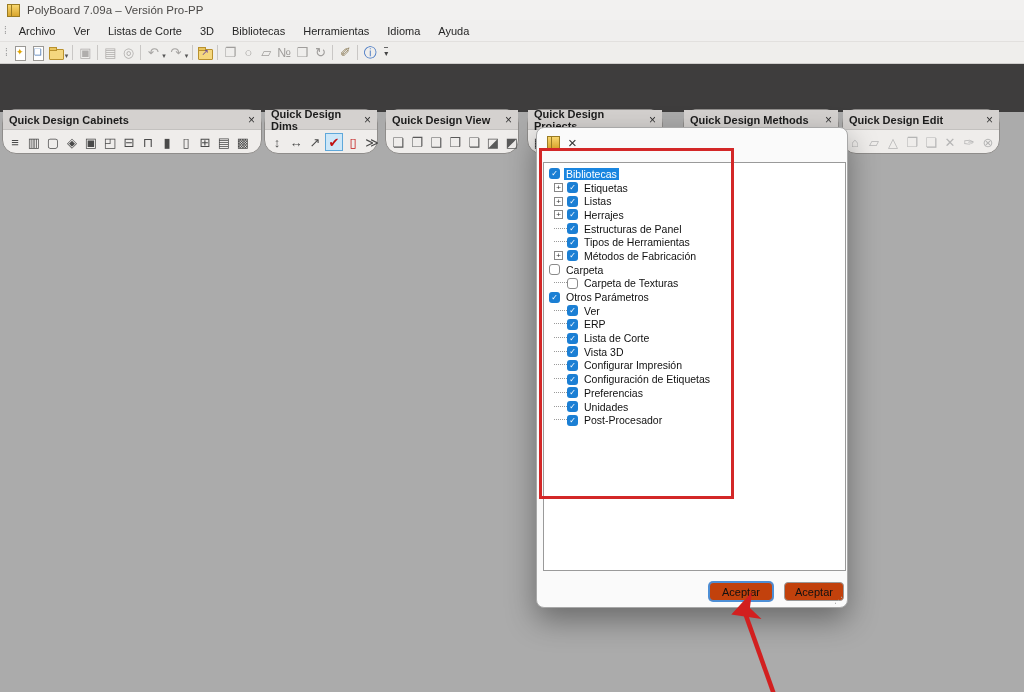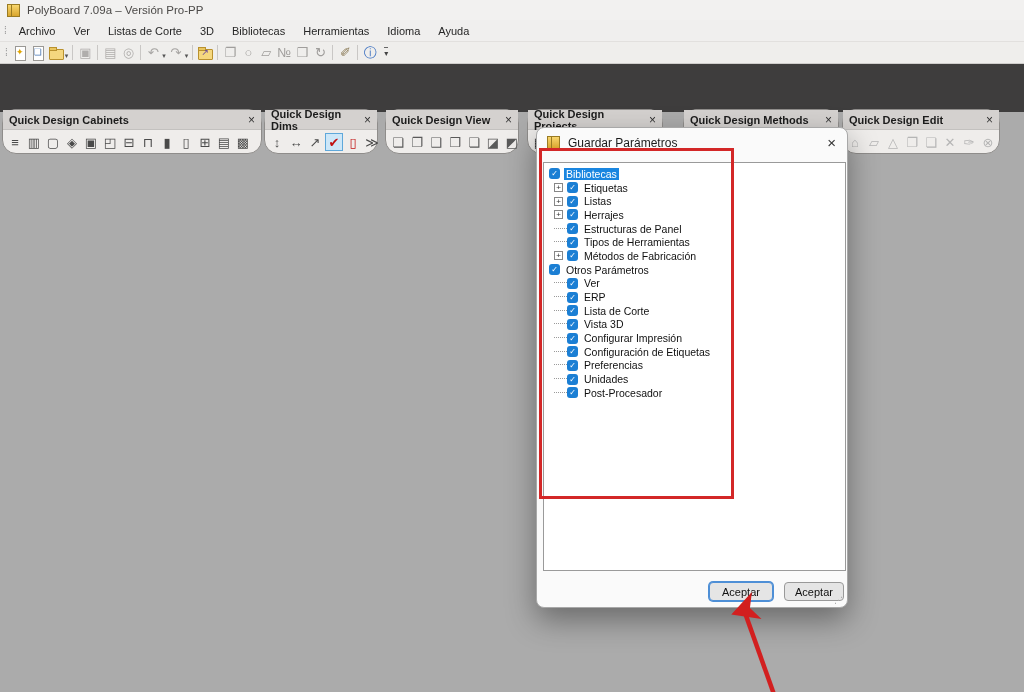--- a/index.html
+++ b/index.html
@@ -68,21 +68,21 @@
   .trow .lbl{padding:0 2px;white-space:nowrap;}
   .trow .lbl.sel{background:#1a86e0;color:#fff;}
   .cb{width:11px;height:11px;border-radius:3px;box-sizing:border-box;display:flex;align-items:center;
       justify-content:center;margin-right:4px;flex:none;}
   .cb.on{background:#1b7fd4;color:#fff;font-size:8px;}
   .cb.off{background:#fff;border:1px solid #8a8a8a;}
   .exp{width:9px;height:9px;border:1px solid #878787;background:#fff;color:#333;font-size:8px;
        line-height:7px;text-align:center;margin-right:4px;flex:none;box-sizing:border-box;}
   .stub{width:13px;height:1px;border-top:1px dotted #9a9a9a;margin-right:0;flex:none;}
   .btn{position:absolute;height:19px;font-size:11px;display:flex;align-items:center;justify-content:center;
-       background:#e5e5e5;border:1px solid #999;border-radius:4px;box-sizing:border-box;color:#111;}
+       background:#c2410c;border:1px solid #999;border-radius:4px;box-sizing:border-box;color:#111;}
   #btn-ok{left:172px;top:454px;width:64px;border:1px solid #4e8fd6;box-shadow:0 0 0 1px #4e8fd6;}
   #btn-cancel{left:247px;top:454px;width:60px;}
   .grip-dots{position:absolute;right:4px;bottom:2px;color:#aaa;font-size:9px;}
 
   
   .red-rect{position:absolute;left:539px;top:148px;width:195px;height:351px;border:3px solid #d32727;
             box-sizing:border-box;z-index:9;pointer-events:none;}
   #arrow{position:absolute;left:0;top:0;width:1024px;height:692px;z-index:9;pointer-events:none;}
 </style>
 </head>
@@ -276,21 +276,20 @@
         <span class="qd-ico" style="color: rgb(181, 181, 181);">✕</span>
         <span class="qd-ico" style="color: rgb(181, 181, 181);">✑</span>
         <span class="qd-ico" style="color: rgb(181, 181, 181);">⊗</span>
       </div>
     </div>
   </div>
 
 <div class="dialog">
   <div class="d-title">
     <span class="cab-ico"></span>
-    <span class="t">Guardar Parámetros</span>
     <span class="d-x">×</span>
   </div>
   <div class="treebox" id="tree">
       <div class="trow" style="padding-left: 5px;">
         <span class="cb on">✓</span>
         <span class="lbl sel">Bibliotecas</span>
       </div>
       <div class="trow" style="padding-left: 10px;">
         <span class="exp">+</span>
         <span class="cb on">✓</span>
@@ -313,20 +312,29 @@
       </div>
       <div class="trow" style="padding-left: 10px;">
         <span class="stub"></span>
         <span class="cb on">✓</span>
         <span class="lbl">Tipos de Herramientas</span>
       </div>
       <div class="trow" style="padding-left: 10px;">
         <span class="exp">+</span>
         <span class="cb on">✓</span>
         <span class="lbl">Métodos de Fabricación</span>
+      </div>
+      <div class="trow" style="padding-left: 5px;">
+        <span class="cb off"></span>
+        <span class="lbl">Carpeta</span>
+      </div>
+      <div class="trow" style="padding-left: 10px;">
+        <span class="stub"></span>
+        <span class="cb off"></span>
+        <span class="lbl">Carpeta de Texturas</span>
       </div>
       <div class="trow" style="padding-left: 5px;">
         <span class="cb on">✓</span>
         <span class="lbl">Otros Parámetros</span>
       </div>
       <div class="trow" style="padding-left: 10px;">
         <span class="stub"></span>
         <span class="cb on">✓</span>
         <span class="lbl">Ver</span>
       </div>

